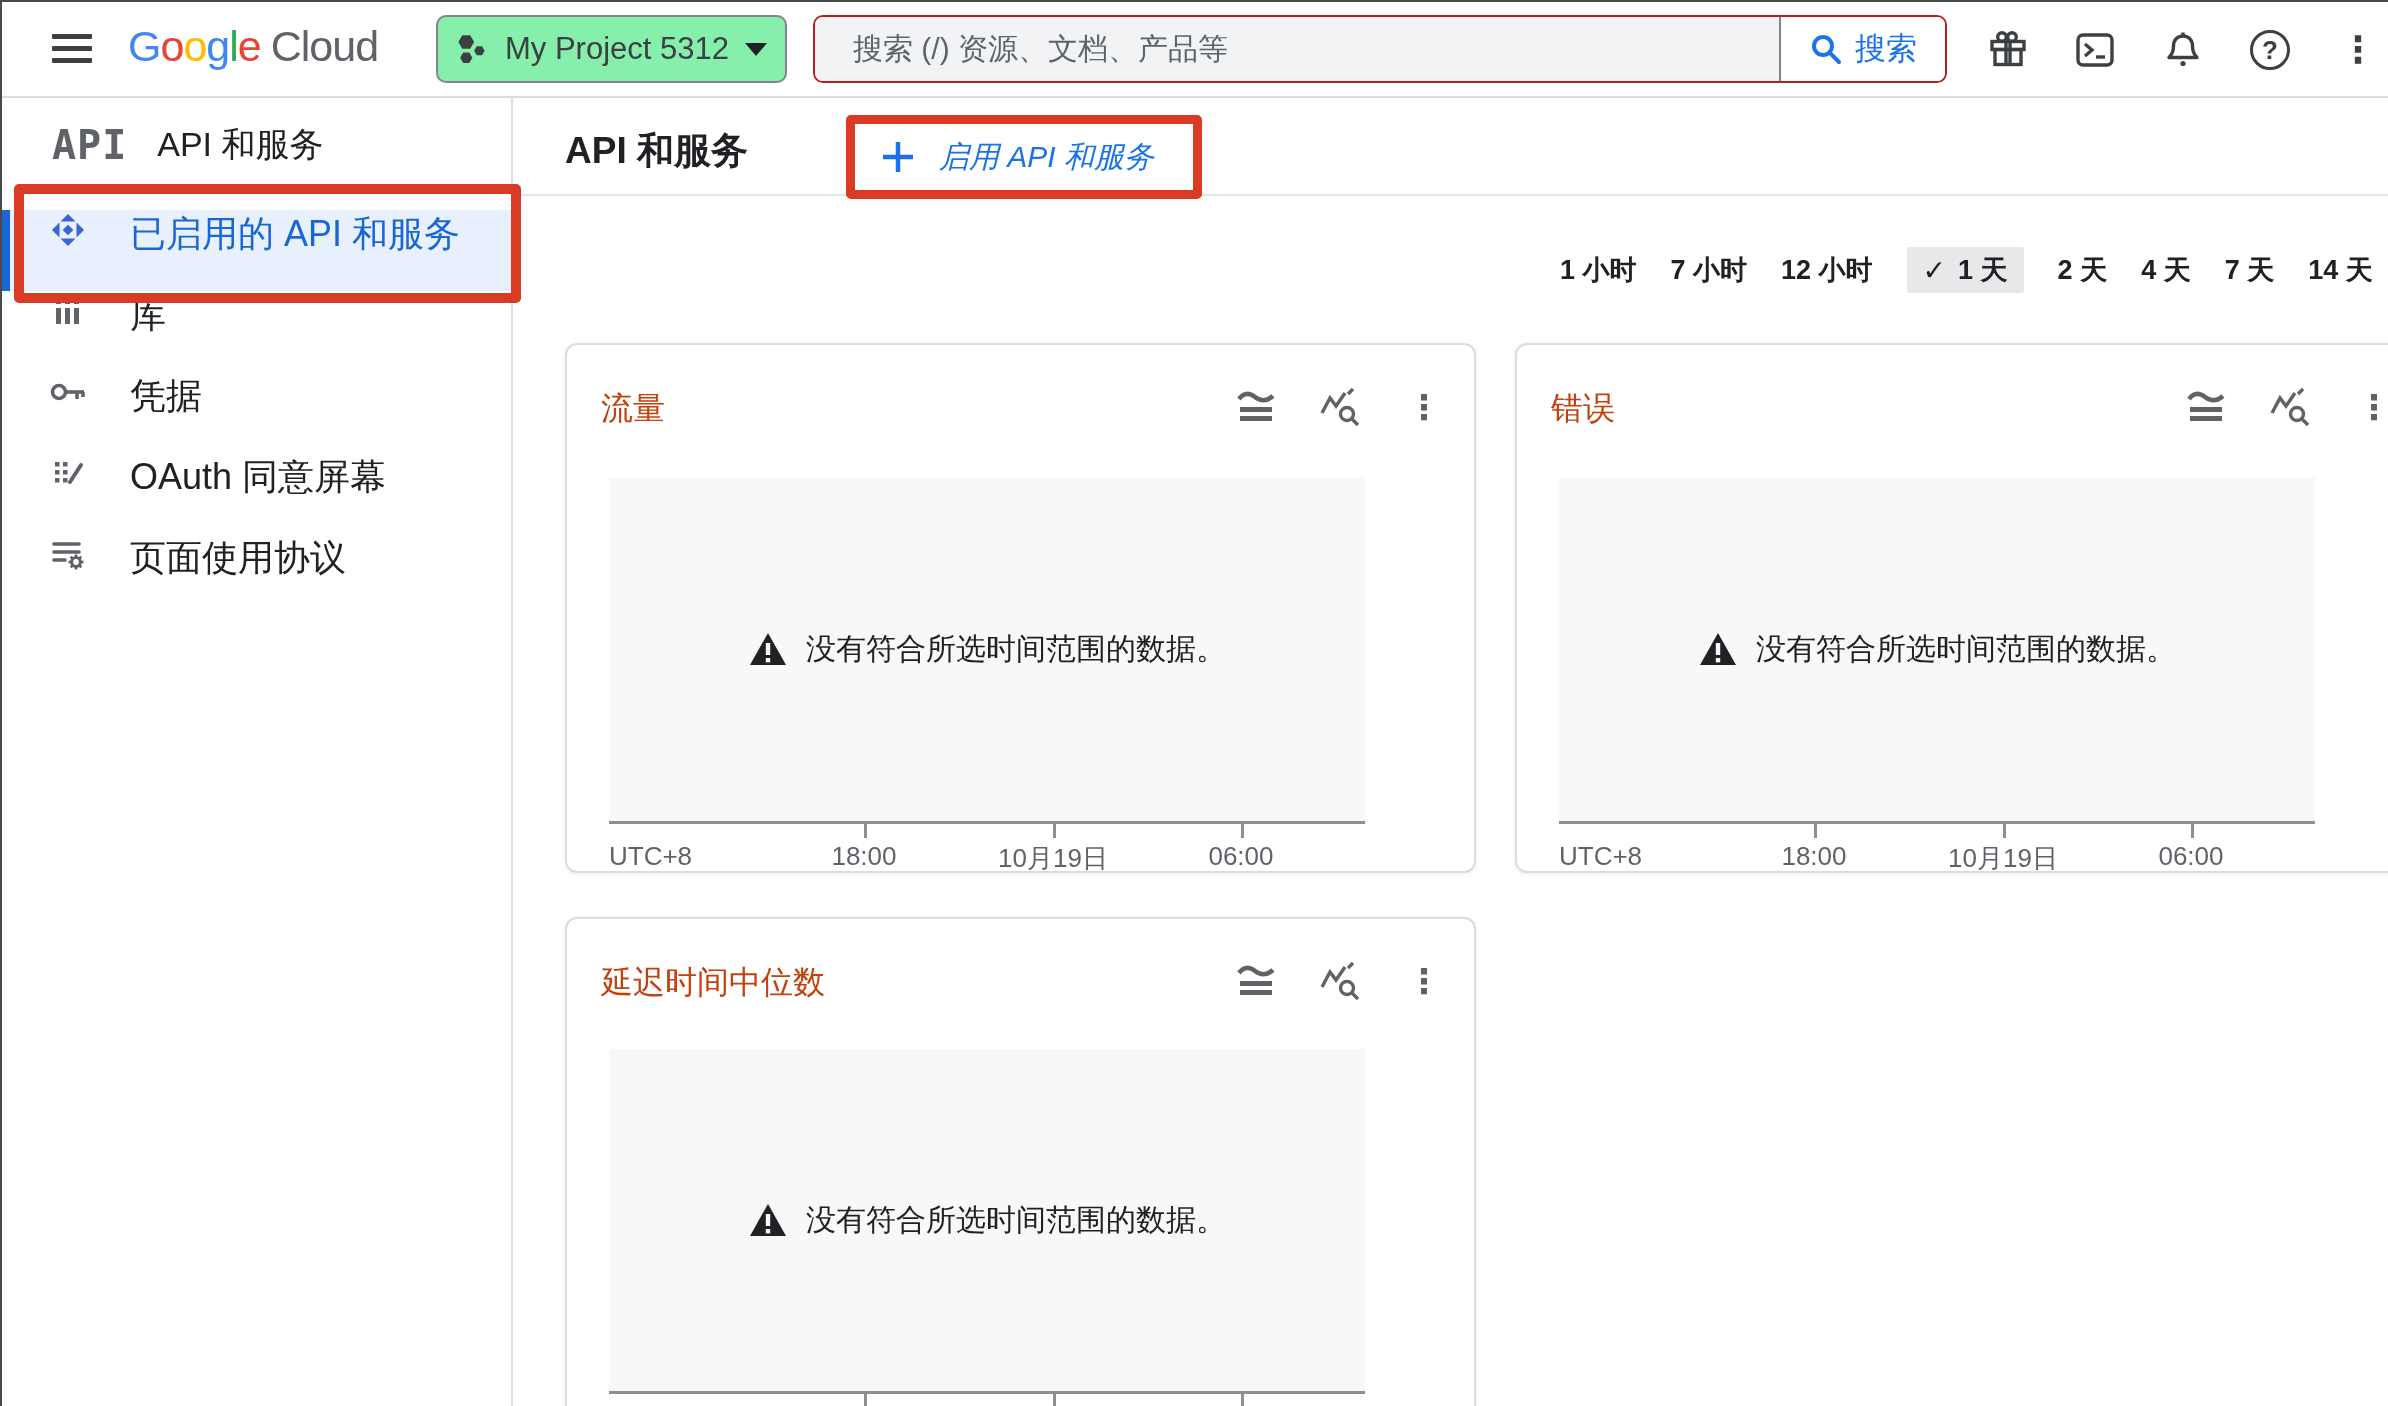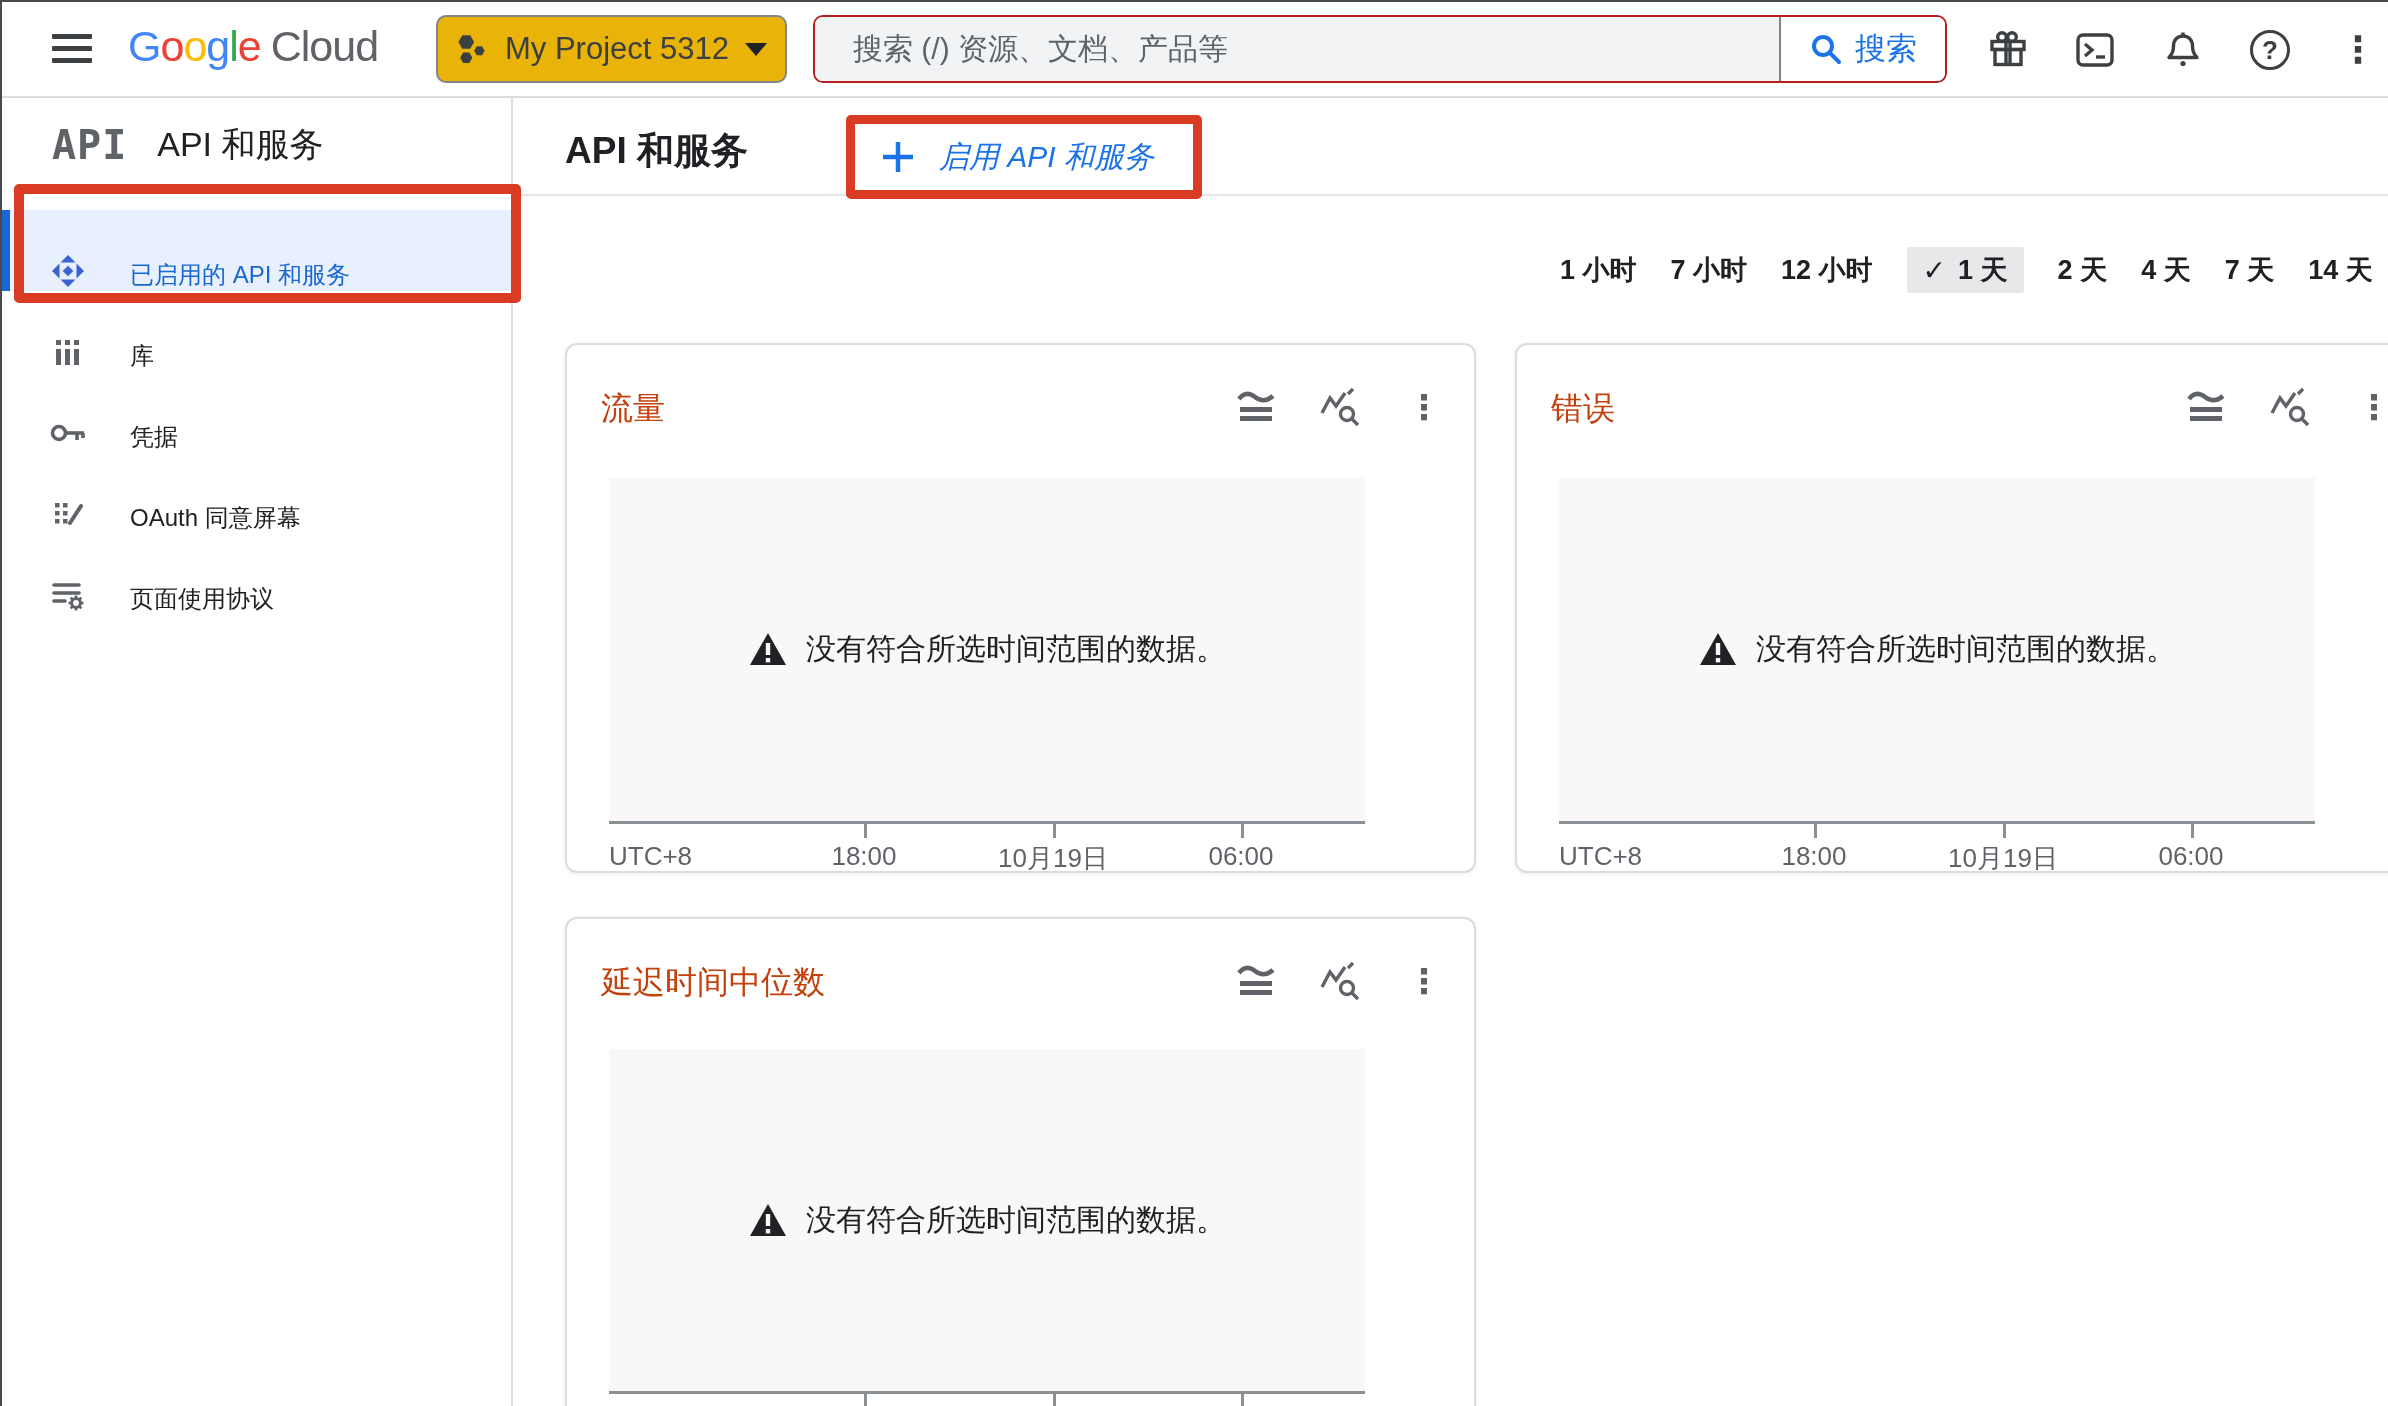--- a/index.html
+++ b/index.html
@@ -13,40 +13,40 @@
   .edge-left { position:absolute; left:0; top:0; width:2px; height:100%; background:#4a4a4a; z-index:60; }
 
   
   .topbar { position:absolute; left:0; top:0; width:100%; height:98px; background:#fff; border-bottom:2px solid #dadce0; z-index:30; }
   .hamburger { position:absolute; left:50px; top:29px; width:44px; height:40px; cursor:pointer; }
   .logo { position:absolute; left:128px; top:22px; font-size:43px; letter-spacing:-1px; white-space:nowrap; }
   .logo .c0{color:#4285F4}.logo .c1{color:#EA4335}.logo .c2{color:#FBBC05}
   .logo .c3{color:#4285F4}.logo .c4{color:#34A853}.logo .c5{color:#EA4335}
   .logo .cloud{color:#5f6368; margin-left:10px;}
   .project-btn { position:absolute; left:436px; top:15px; width:351px; height:68px; border:2px solid #80868b; border-radius:10px;
-    display:flex; align-items:center; padding:0 18px 0 16px; gap:16px; cursor:pointer; background:#eab308; }
+    display:flex; align-items:center; padding:0 18px 0 16px; gap:16px; cursor:pointer; background:#86efac; }
   .project-label { font-size:31px; color:#3c4043; font-weight:500; flex:1; white-space:nowrap; }
   .caret-down { width:0; height:0; border-left:11px solid transparent; border-right:11px solid transparent; border-top:13px solid #202124; }
   .searchbar { position:absolute; left:813px; top:15px; width:1134px; height:68px; border:2px solid #b91c1c; border-radius:10px; display:flex; overflow:hidden; background:#fff; }
   .search-field { flex:1; background:#f1f3f4; display:flex; align-items:center; }
   .search-field input { width:100%; border:none; outline:none; background:transparent; font-size:30px; color:#202124; padding:0 20px 0 38px; font-family:inherit; }
   .search-field input::placeholder { color:#5f6368; opacity:1; }
   .search-go { width:166px; background:#fff; border-left:2px solid #80868b; display:flex; align-items:center; justify-content:center; gap:12px; cursor:pointer; }
   .search-go .lbl { color:#1a73e8; font-size:31px; }
   .tb-icon { position:absolute; top:26px; width:48px; height:48px; display:flex; align-items:center; justify-content:center; cursor:pointer; color:#3c4043; }
   .help-ring { width:40px; height:40px; border:3px solid #3c4043; border-radius:50%; display:flex; align-items:center; justify-content:center; font-size:26px; font-weight:700; color:#3c4043; }
   .vdots { font-size:36px; font-weight:700; color:#3c4043; line-height:1; letter-spacing:0; }
 
   
   .sidebar { position:absolute; left:0; top:98px; width:513px; height:1308px; background:#fff; border-right:2px solid #dadce0; z-index:10; }
   .sb-header { height:96px; border-bottom:2px solid #dadce0; display:flex; align-items:center; padding-left:36px; gap:30px;margin-left:16px; }
   .api-glyph { font-family:"DejaVu Sans Mono","Liberation Mono",monospace; font-weight:700; font-size:40px; color:#5f6368; letter-spacing:1px; }
   .sb-title { font-size:34px; color:#202124; }
   .sb-nav { padding-top:16px; }
-  .sb-item { position:relative; display:flex; align-items:flex-end; height:81px; padding-left:48px; gap:42px; font-size:24px; color:#202124; cursor:pointer; }
+  .sb-item { position:relative; display:flex; align-items:flex-start; height:81px; padding-left:48px; gap:42px; font-size:36px; color:#202124; cursor:pointer; }
   .sb-item .sb-ic { width:40px; height:40px; flex:0 0 40px; display:flex; align-items:center; justify-content:center; }
   .sb-item.active { background:#e8f0fe; color:#1967d2; font-weight:500; }
   .sb-item.active .abar { position:absolute; left:0; top:0; width:10px; height:100%; background:#1967d2; }
 
   
   .main-divider { position:absolute; left:513px; top:194px; right:0; height:2px; background:#e4e6e8; }
   .page-title { position:absolute; left:565px; top:126px; font-size:37px; color:#202124; }
   .anno-box { position:absolute; border:9px solid #d93b25; border-radius:5px; z-index:40; pointer-events:none;font-style:italic; }
   .anno-sidebar { left:14px; top:184px; width:507px; height:119px; border-width:10px; }
   .anno-button { left:846px; top:115px; width:356px; height:84px; }

